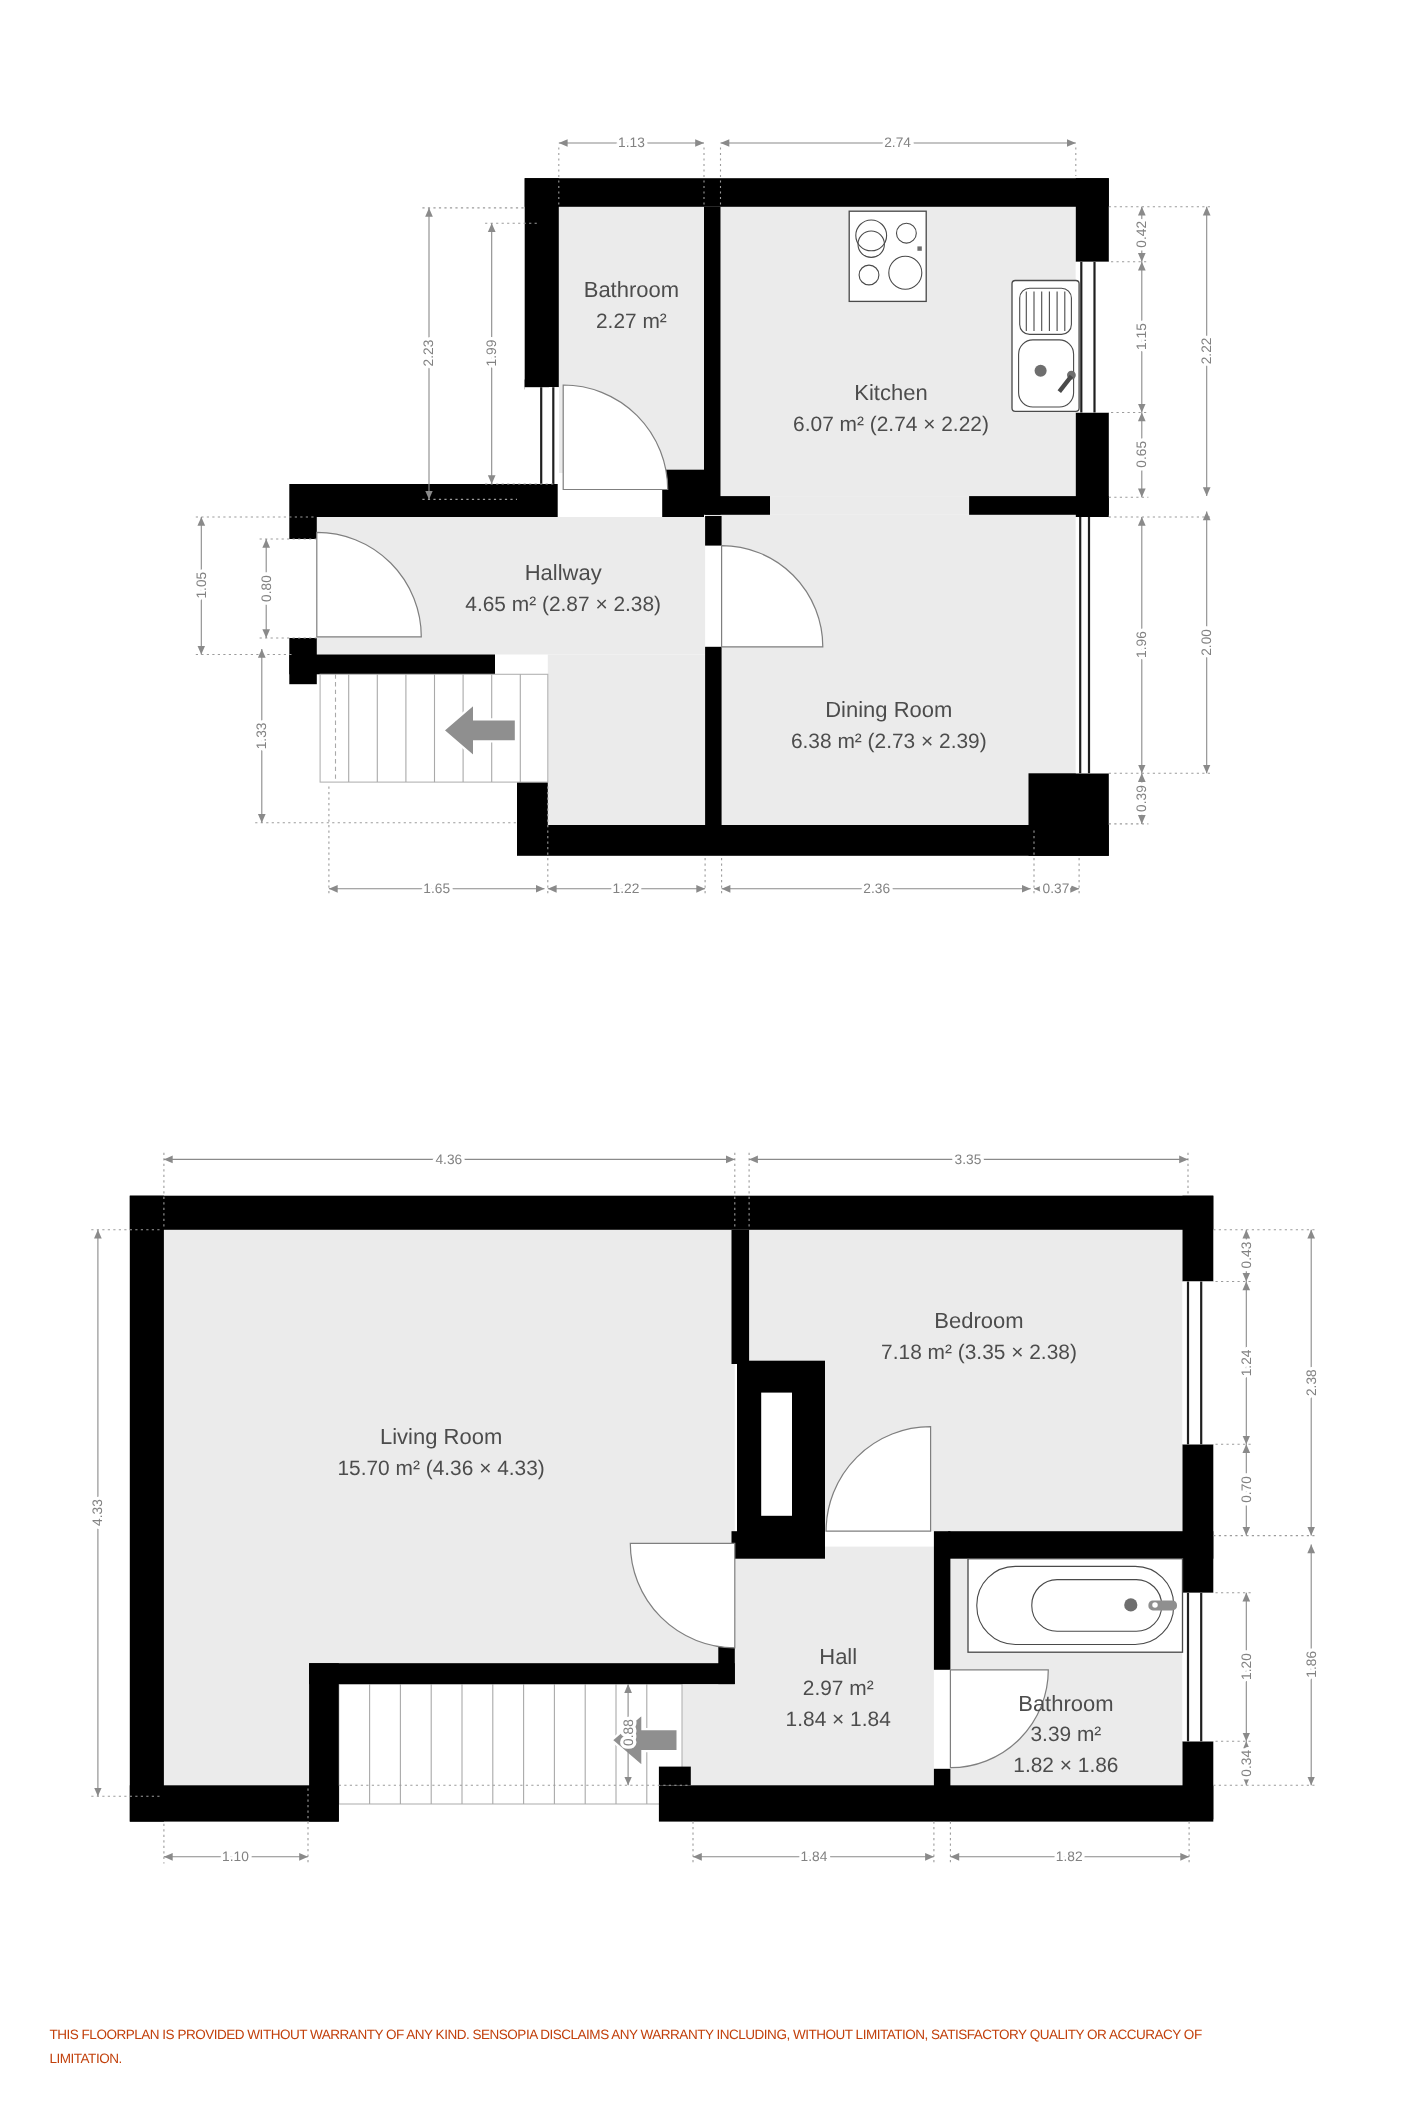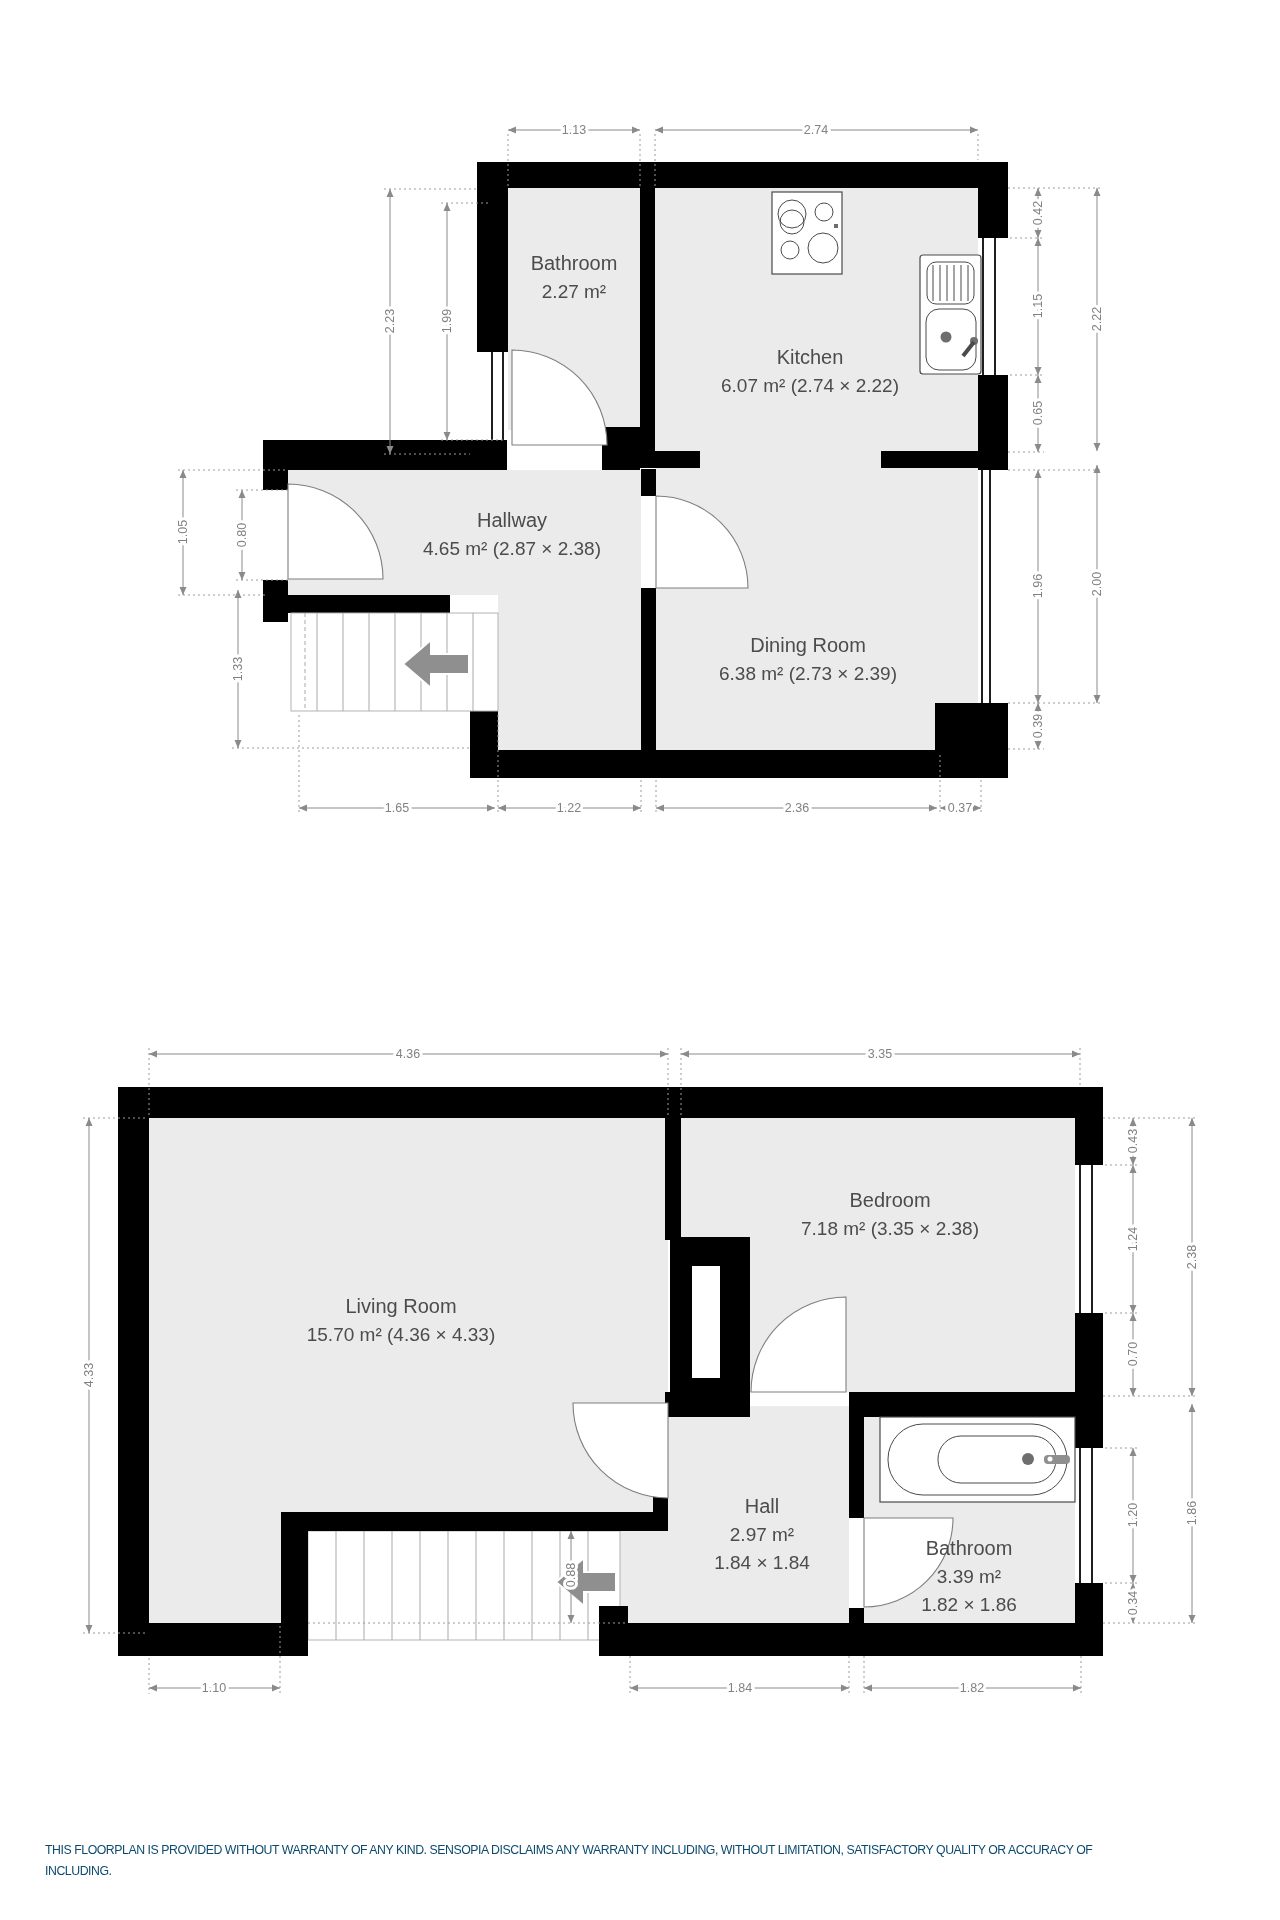--- a/index.html
+++ b/index.html
@@ -17,21 +17,21 @@
   .riserd{stroke:#a9a9a9;stroke-width:1;stroke-dasharray:4 3;}
   .stairbox{fill:#ffffff;stroke:#b3b3b3;stroke-width:1;}
   .fix{fill:#ffffff;stroke:#4a4a4a;stroke-width:1.2;}
   .fix2{fill:none;stroke:#4a4a4a;stroke-width:1;}
   .fixd{fill:#6e6e6e;}
   .arrow{fill:#8f8f8f;stroke:#ffffff;stroke-width:2;}
   .rn{font-size:20px;fill:#4c4c4c;text-anchor:middle;}
   .ra{font-size:19px;fill:#4c4c4c;text-anchor:middle;}
   .dlab{font-size:12.5px;fill:#828282;text-anchor:middle;
         paint-order:stroke;stroke:#ffffff;stroke-width:6;stroke-linejoin:round;}
-  .footer{position:absolute;left:45px;top:1840px;width:1180px;color:#0c4a6e;
+  .footer{position:absolute;left:45px;top:1840px;width:1180px;color:#c2410c;
           font-size:12.3px;letter-spacing:-0.45px;line-height:20.5px;}
   .footer span{display:block;}
 </style>
 </head>
 <body>
 
 <div class="page">
 <svg width="1280" height="1920" viewBox="0 0 1280 1920">
   <defs>
     <marker id="ae" markerUnits="userSpaceOnUse" markerWidth="10" markerHeight="8" refX="8" refY="4" orient="auto">
@@ -360,15 +360,15 @@
       <line class="dim" x1="630" y1="1688" x2="849" y2="1688" marker-start="url(#as)" marker-end="url(#ae)"></line>
       <text class="dlab" x="740" y="1692">1.84</text>
       <line class="dim" x1="864" y1="1688" x2="1081" y2="1688" marker-start="url(#as)" marker-end="url(#ae)"></line>
       <text class="dlab" x="972" y="1692">1.82</text>
     </g>
   </g>
 </svg>
 
 <div class="footer">
   <span>THIS FLOORPLAN IS PROVIDED WITHOUT WARRANTY OF ANY KIND. SENSOPIA DISCLAIMS ANY WARRANTY INCLUDING, WITHOUT LIMITATION, SATISFACTORY QUALITY OR ACCURACY OF</span>
-  <span>INCLUDING.</span>
+  <span>LIMITATION.</span>
 </div>
 </div>
 
 </body></html>

